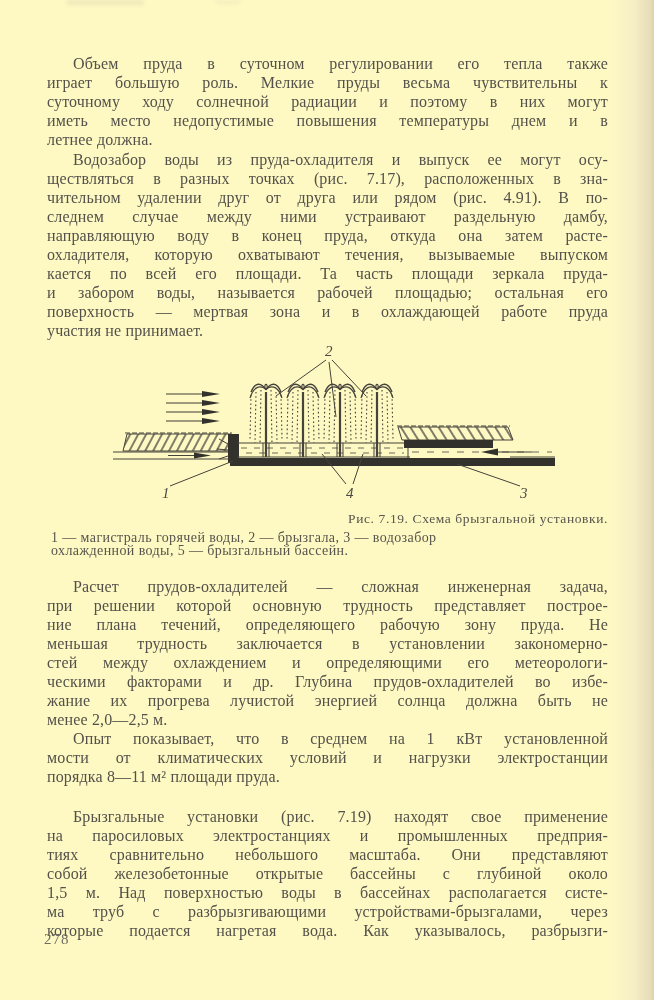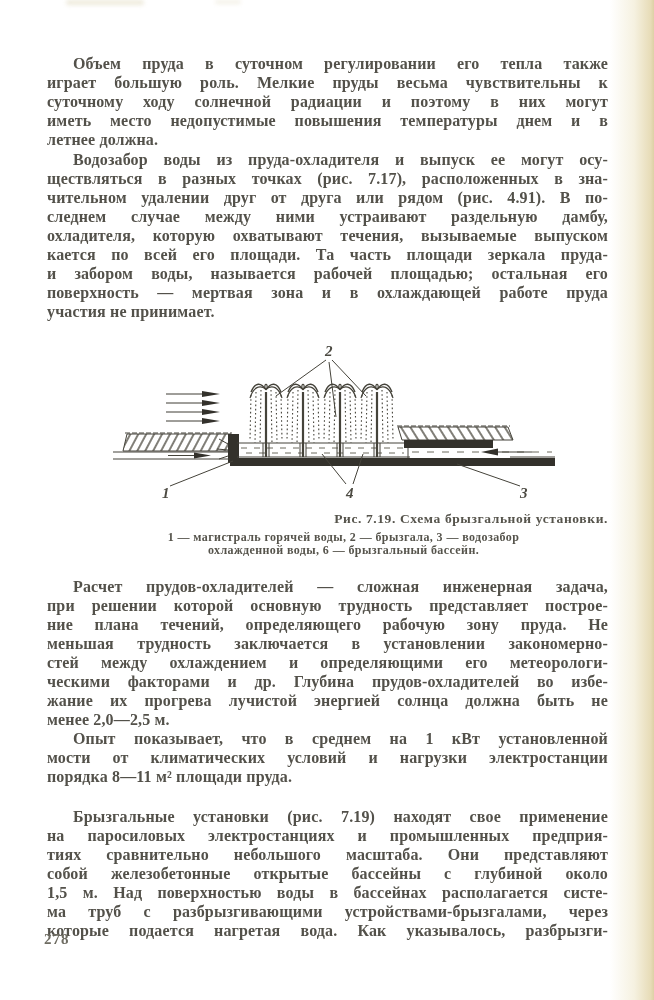--- a/index.html
+++ b/index.html
@@ -1,29 +1,29 @@
 <!DOCTYPE html>
 <html><head>
 <meta charset="utf-8">
 <style>
   html,body{margin:0;padding:0;background:#e9e6de;}
-  .page{position:relative;width:654px;height:1000px;background:#ffffff;overflow:hidden;
-        font-family:"Liberation Serif", serif;color:#53514a;font-weight:bold;}
+  .page{position:relative;width:654px;height:1000px;background:#fef9c3;overflow:hidden;
+        font-family:"Liberation Serif", serif;color:#53514a;}
   .edge-right{position:absolute;top:0;right:0;width:44px;height:1000px;
         background:linear-gradient(to right, rgba(236,228,198,0) 0%, rgba(238,230,200,.55) 55%, #e7dcb8 92%, #ddd0a6 100%);}
   .smudge{position:absolute;background:#d9d0ae;filter:blur(2px);opacity:.45;border-radius:3px;}
   .textcol{position:absolute;left:47px;width:561px;}
   .ln{height:19px;line-height:19px;font-size:16px;letter-spacing:.15px;
       text-align:justify;text-align-last:justify;overflow:hidden;}
   .ln.noj{text-align-last:left;}
   .ln.ind{text-indent:26px;}
   .caption-title{position:absolute;left:47px;width:561px;top:511px;text-align:right;
       font-size:13.5px;letter-spacing:.6px;color:#56544c;}
-  .caption-legend{position:absolute;left:63px;width:561px;text-align:center;
-      font-size:12px;letter-spacing:.4px;color:#56544c;}
+  .caption-legend{position:absolute;left:51px;width:561px;text-align:left;
+      font-size:14px;letter-spacing:.4px;color:#56544c;}
   .pagenum{position:absolute;left:44px;top:931px;font-size:15px;color:#6e6c62;letter-spacing:1px;}
   .fig{position:absolute;left:100px;top:340px;}
   svg text{font-family:"Liberation Serif", serif;font-style:italic;font-size:15px;fill:#4c4a42;}
 </style>
 </head>
 <body>
 
 <div class="page">
   <div class="edge-right"></div>
   <div class="smudge" style="left:66px;top:0;width:78px;height:5px;"></div>
@@ -35,20 +35,21 @@
     <div class="ln">суточному ходу  солнечной радиации  и  поэтому в них могут</div>
     <div class="ln">иметь место недопустимые повышения температуры днем и в</div>
     <div class="ln noj">летнее должна.</div>
   </div>
 
   <div class="textcol" style="top:150px;">
     <div class="ln ind">Водозабор воды из пруда-охладителя и выпуск ее могут осу-</div>
     <div class="ln">ществляться в разных точках (рис. 7.17), расположенных в зна-</div>
     <div class="ln">чительном удалении друг от друга или рядом (рис. 4.91). В по-</div>
     <div class="ln">следнем случае  между ними  устраивают раздельную  дамбу,</div>
+    <div class="ln">направляющую воду  в  конец пруда, откуда она затем расте-</div>
     <div class="ln">охладителя, которую охватывают течения, вызываемые выпуском</div>
     <div class="ln">кается по всей его площади. Та часть площади зеркала пруда-</div>
     <div class="ln">и забором воды, называется рабочей площадью; остальная его</div>
     <div class="ln">поверхность — мертвая зона  и  в  охлаждающей работе пруда</div>
     <div class="ln noj">участия не принимает.</div>
   </div>
 
   <svg class="fig" width="470" height="172" viewBox="0 0 470 172">
     <defs>
       <pattern id="hatchL" patternUnits="userSpaceOnUse" width="7" height="12" patternTransform="rotate(28)">
@@ -144,21 +145,21 @@
       <line x1="253" y1="144" x2="263" y2="114"></line>
     </g>
     <text x="225" y="16">2</text>
     <text x="62" y="158">1</text>
     <text x="420" y="158">3</text>
     <text x="246" y="158">4</text>
   </svg>
 
   <div class="caption-title">Рис. 7.19. Схема брызгальной установки.</div>
   <div class="caption-legend" style="top:530px;">1 — магистраль горячей воды,  2 — брызгала,  3 — водозабор</div>
-  <div class="caption-legend" style="top:543px;">охлажденной воды,  6 — брызгальный бассейн.</div>
+  <div class="caption-legend" style="top:543px;">охлажденной воды,  5 — брызгальный бассейн.</div>
 
   <div class="textcol" style="top:577px;">
     <div class="ln ind">Расчет прудов-охладителей — сложная  инженерная задача,</div>
     <div class="ln">при решении которой основную трудность представляет построе-</div>
     <div class="ln">ние плана течений,  определяющего рабочую  зону пруда.  Не</div>
     <div class="ln">меньшая трудность заключается в установлении закономерно-</div>
     <div class="ln">стей между охлаждением  и  определяющими его метеорологи-</div>
     <div class="ln">ческими факторами и др. Глубина прудов-охладителей во избе-</div>
     <div class="ln">жание их прогрева лучистой энергией солнца должна быть не</div>
     <div class="ln noj">менее 2,0—2,5 м.</div>

